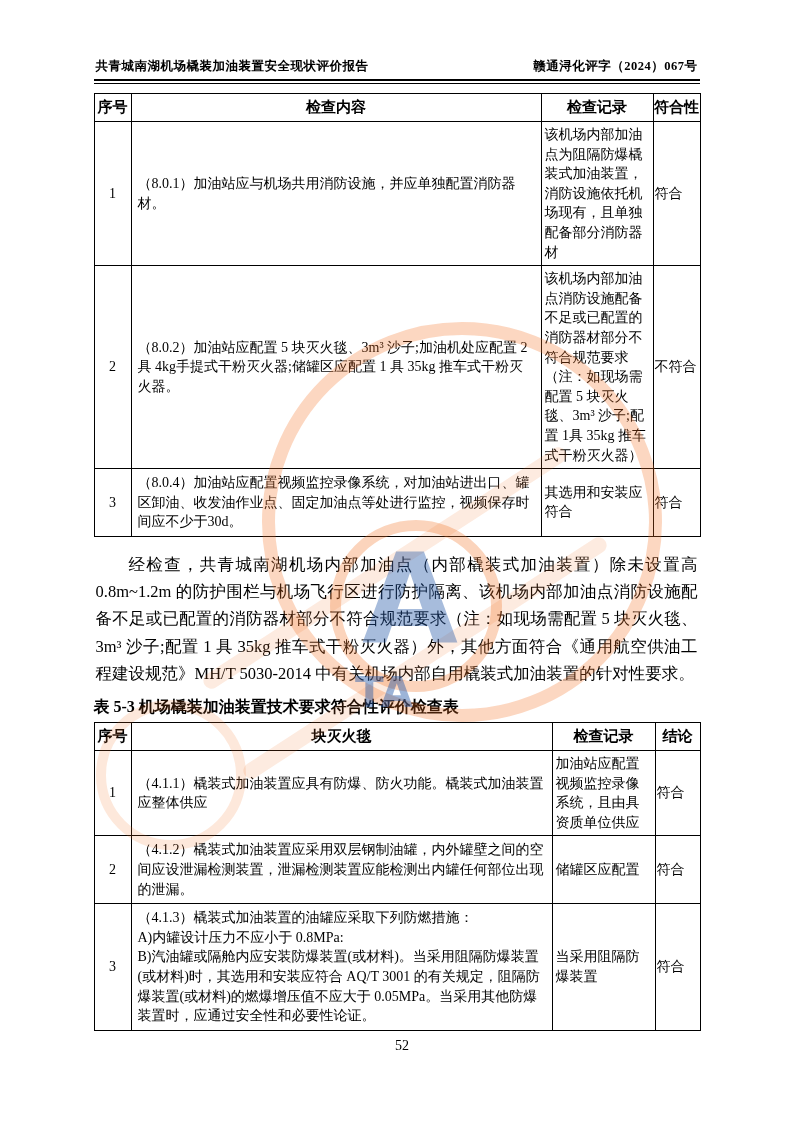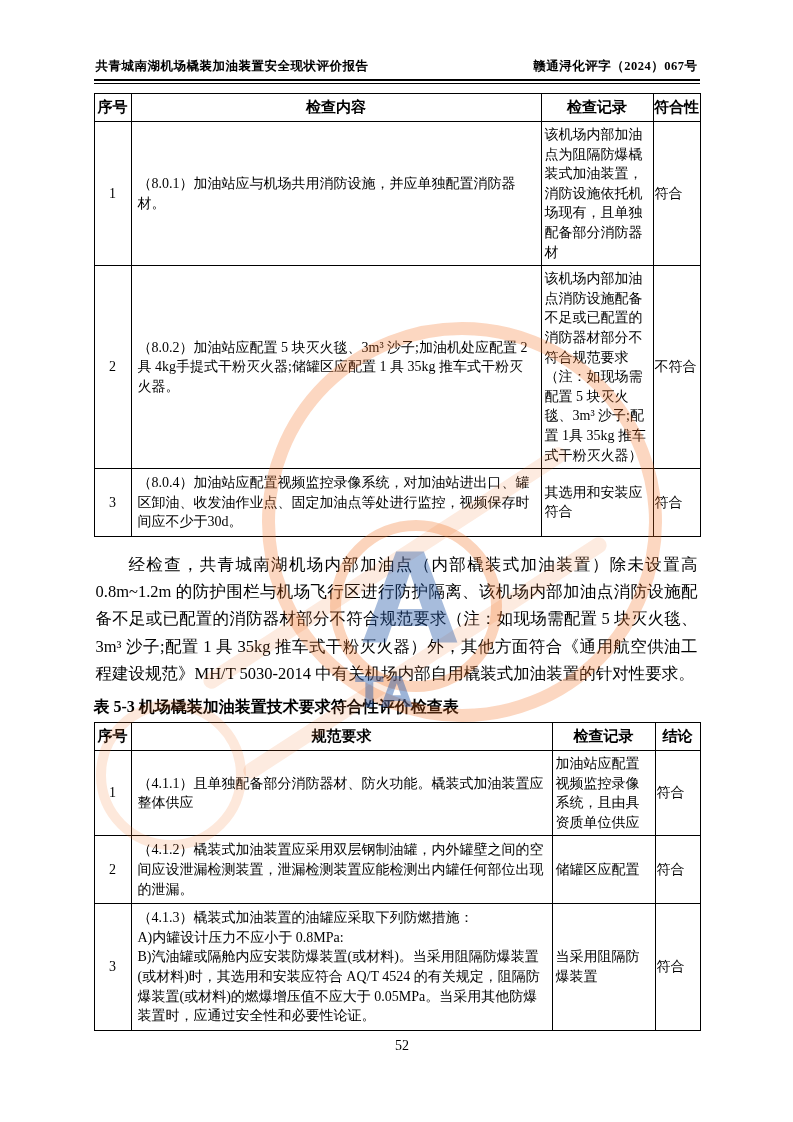--- a/index.html
+++ b/index.html
@@ -123,41 +123,41 @@
   <table class="t2">
     <colgroup>
         <col class="w-no">
         <col class="w-content">
         <col class="w-record">
         <col class="w-result">
       </colgroup>
     <tbody>
         <tr>
       <th>序号</th>
-      <th>规范要求</th>
+      <th>块灭火毯</th>
       <th>检查记录</th>
       <th>结论</th>
     </tr>
     <tr>
       <td class="c-no">1</td>
-      <td class="c-content">（4.1.1）且单独配备部分消防器材、防火功能。橇装式加油装置应整体供应</td>
+      <td class="c-content">（4.1.1）橇装式加油装置应具有防爆、防火功能。橇装式加油装置应整体供应</td>
       <td class="c-record">加油站应配置视频监控录像系统，且由具资质单位供应</td>
       <td class="c-result">符合</td>
     </tr>
     <tr>
       <td class="c-no">2</td>
       <td class="c-content">（4.1.2）橇装式加油装置应采用双层钢制油罐，内外罐壁之间的空间应设泄漏检测装置，泄漏检测装置应能检测出内罐任何部位出现的泄漏。</td>
       <td class="c-record">储罐区应配置</td>
       <td class="c-result">符合</td>
     </tr>
     <tr>
       <td class="c-no">3</td>
       <td class="c-content pre">（4.1.3）橇装式加油装置的油罐应采取下列防燃措施：
 A)内罐设计压力不应小于 0.8MPa:
-B)汽油罐或隔舱内应安装防爆装置(或材料)。当采用阻隔防爆装置(或材料)时，其选用和安装应符合 AQ/T 4524 的有关规定，阻隔防爆装置(或材料)的燃爆增压值不应大于 0.05MPa。当采用其他防爆装置时，应通过安全性和必要性论证。</td>
+B)汽油罐或隔舱内应安装防爆装置(或材料)。当采用阻隔防爆装置(或材料)时，其选用和安装应符合 AQ/T 3001 的有关规定，阻隔防爆装置(或材料)的燃爆增压值不应大于 0.05MPa。当采用其他防爆装置时，应通过安全性和必要性论证。</td>
       <td class="c-record">当采用阻隔防爆装置</td>
       <td class="c-result">符合</td>
     </tr>
   </tbody>
     </table>
 
 </div>
 
 <div class="page-number">52</div>
 

